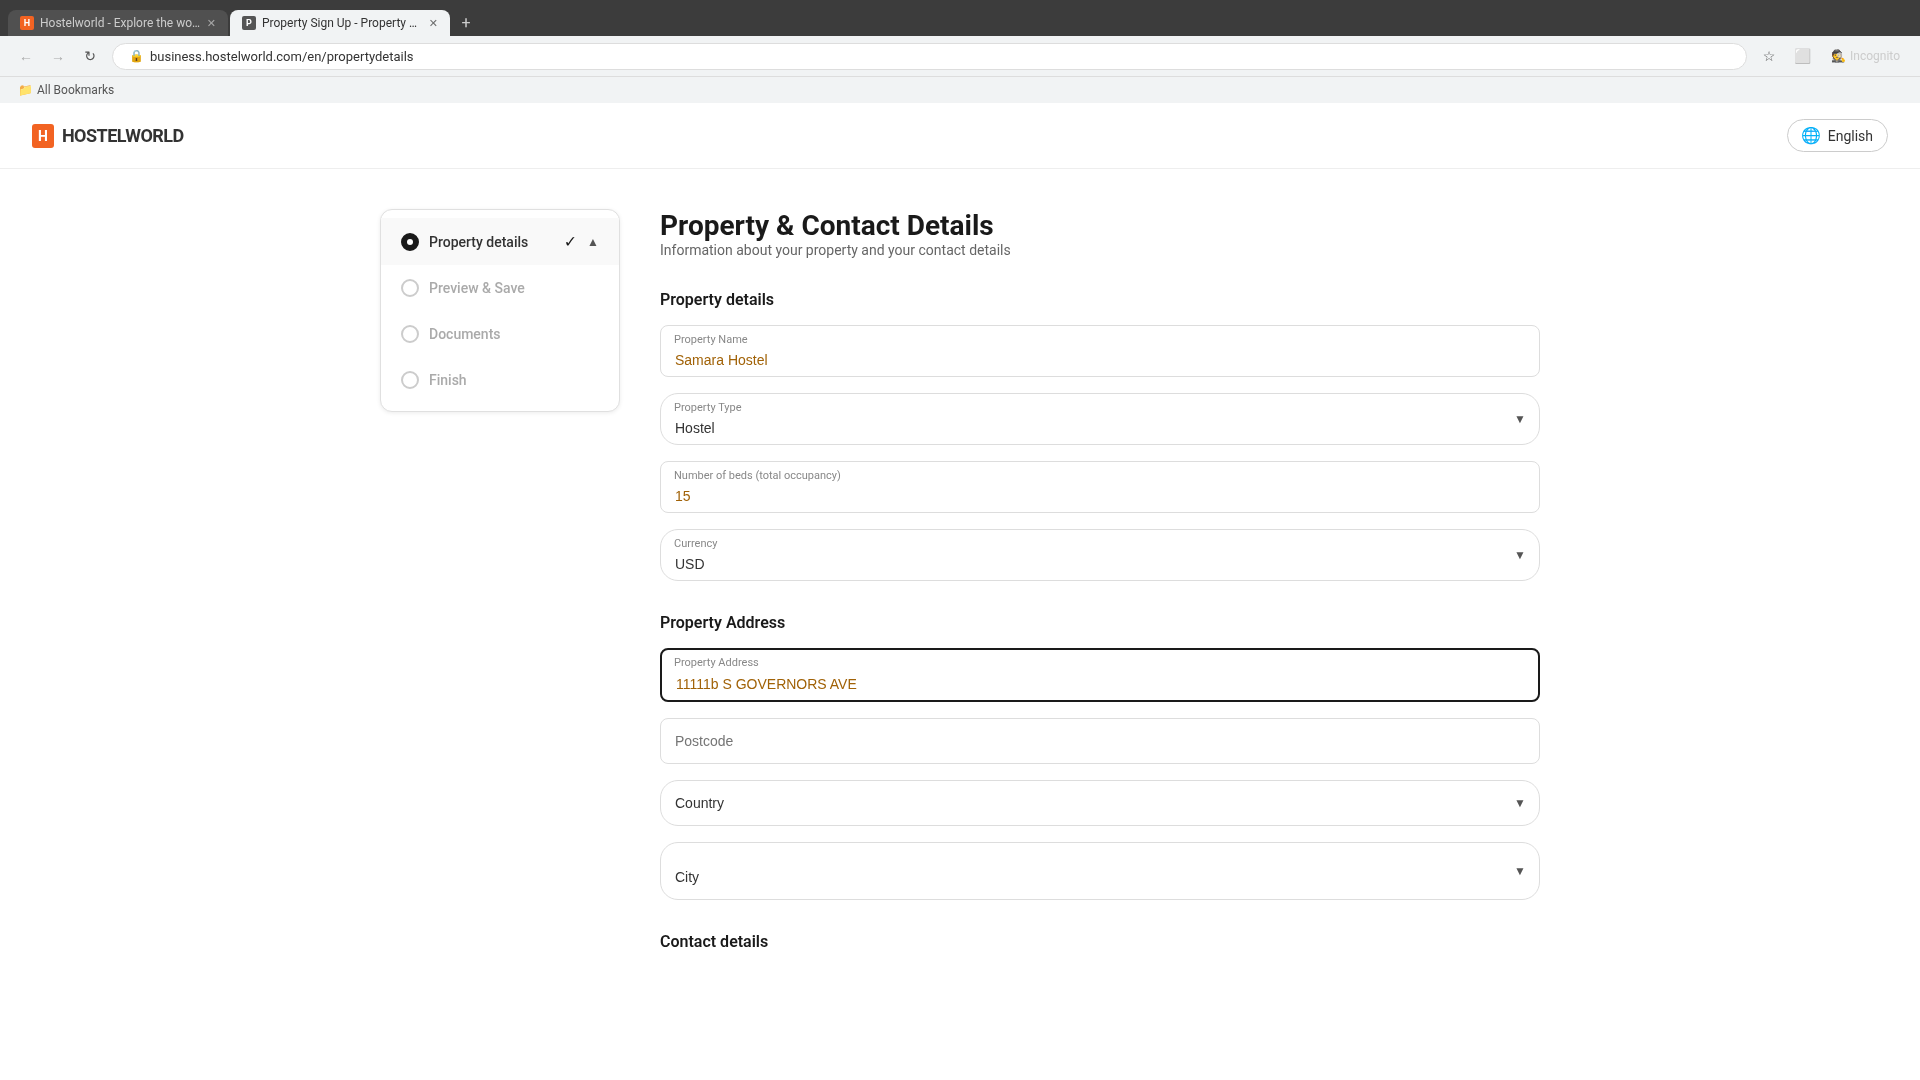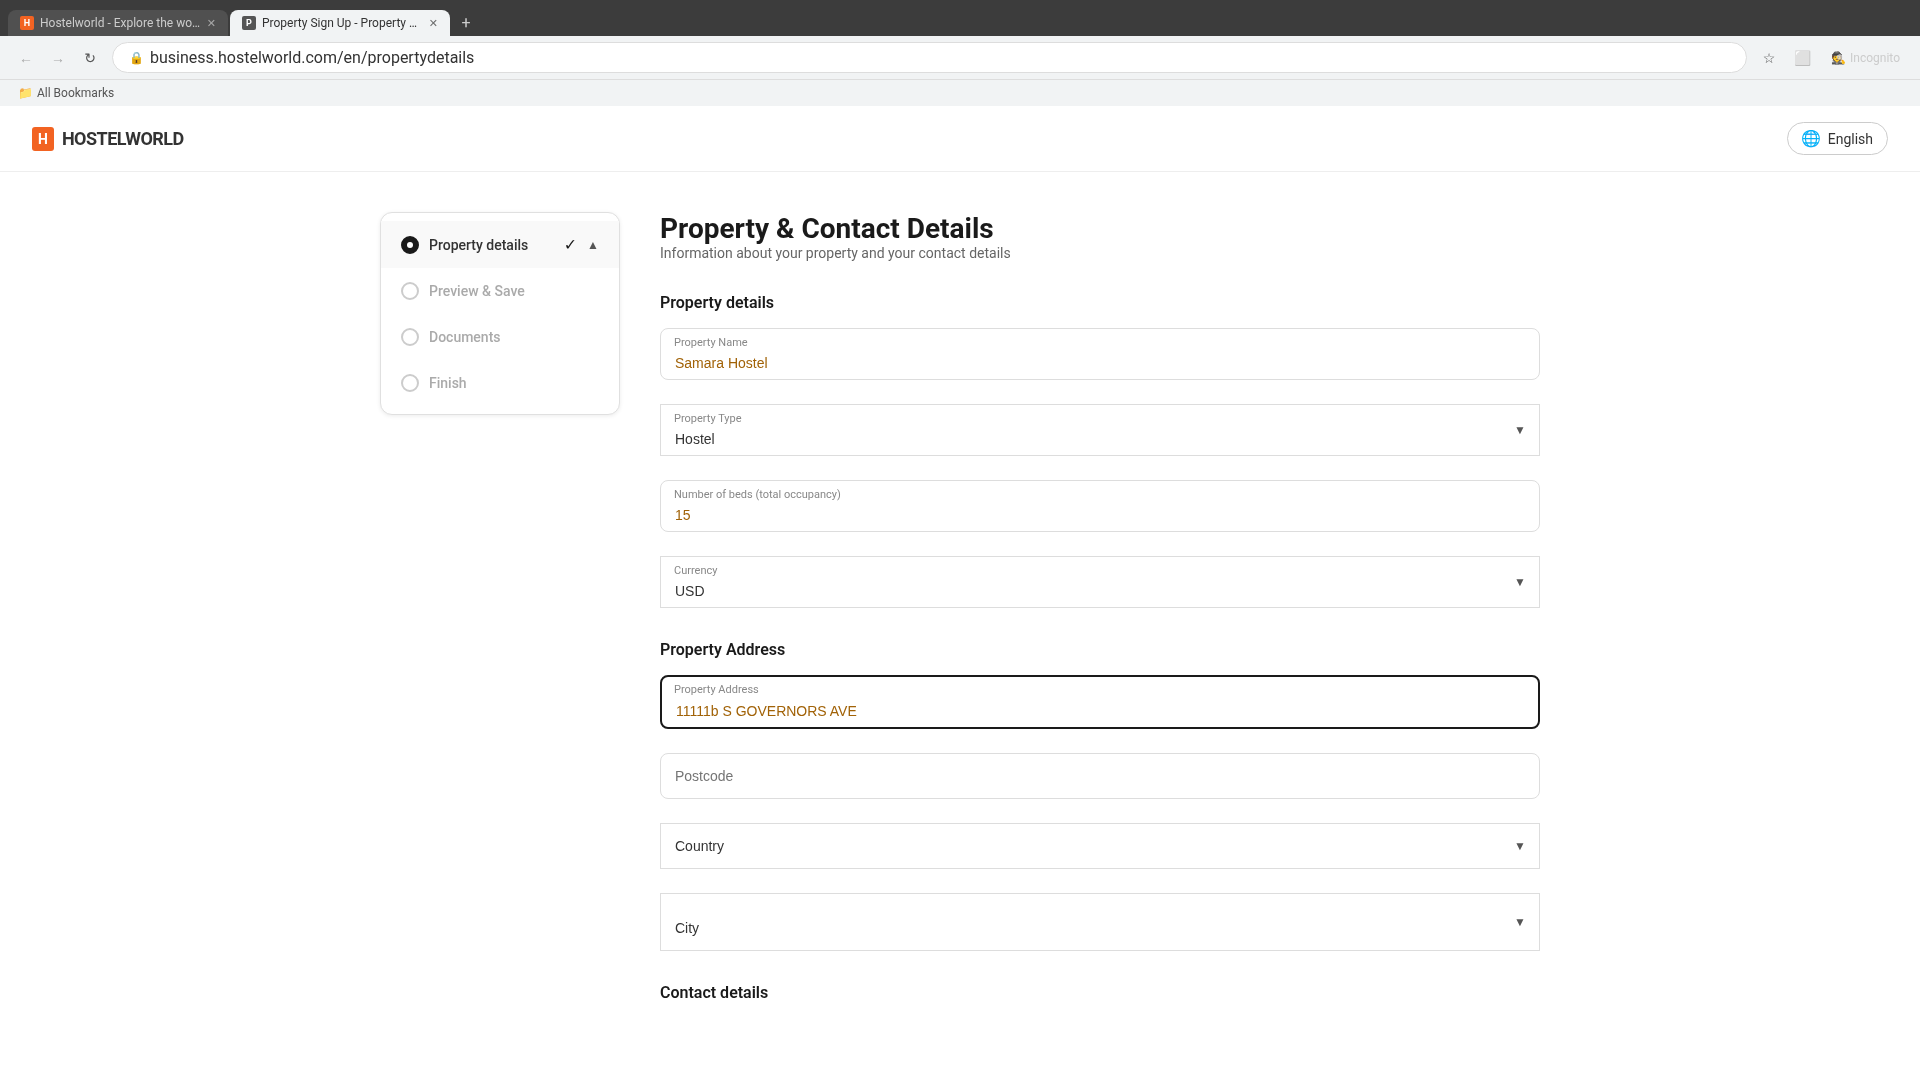--- a/index.html
+++ b/index.html
@@ -98,21 +98,21 @@
       font-size: 13px;
       color: #333;
       display: flex;
       align-items: center;
       gap: 6px;
     }
     .browser-url-bar .url-secure {
       color: #555;
       font-size: 12px;
     }
-    .browser-url-text { color: #333; font-size: 16px; }
+    .browser-url-text { color: #333; font-size: 13px; }
     .browser-actions {
       display: flex;
       gap: 6px;
       align-items: center;
     }
     .browser-action-btn {
       width: 28px;
       height: 28px;
       display: flex;
       align-items: center;
@@ -278,21 +278,21 @@
       color: #666;
       margin-bottom: 32px;
     }
     .section-heading {
       font-size: 16px;
       font-weight: 600;
       color: #1a1a1a;
       margin-bottom: 16px;
     }
     .form-group {
-      margin-bottom: 24px;
+      margin-bottom: 16px;
       position: relative;
     }
     .form-group label {
       position: absolute;
       top: 8px;
       left: 14px;
       font-size: 11px;
       color: #888;
       pointer-events: none;
       z-index: 1;
@@ -311,21 +311,21 @@
     .form-control.active-field {
       border-color: #1a1a1a;
       border-width: 2px;
     }
     .select-wrapper {
       position: relative;
     }
     .select-wrapper select {
       width: 100%;
       border: 1px solid #ddd;
-      border-radius: 0;
+      border-radius: 18px;
       padding: 26px 40px 8px 14px;
       font-size: 14px;
       color: #333;
       background: #fff;
       outline: none;
       appearance: none;
       cursor: pointer;
     }
     .select-arrow {
       position: absolute;

